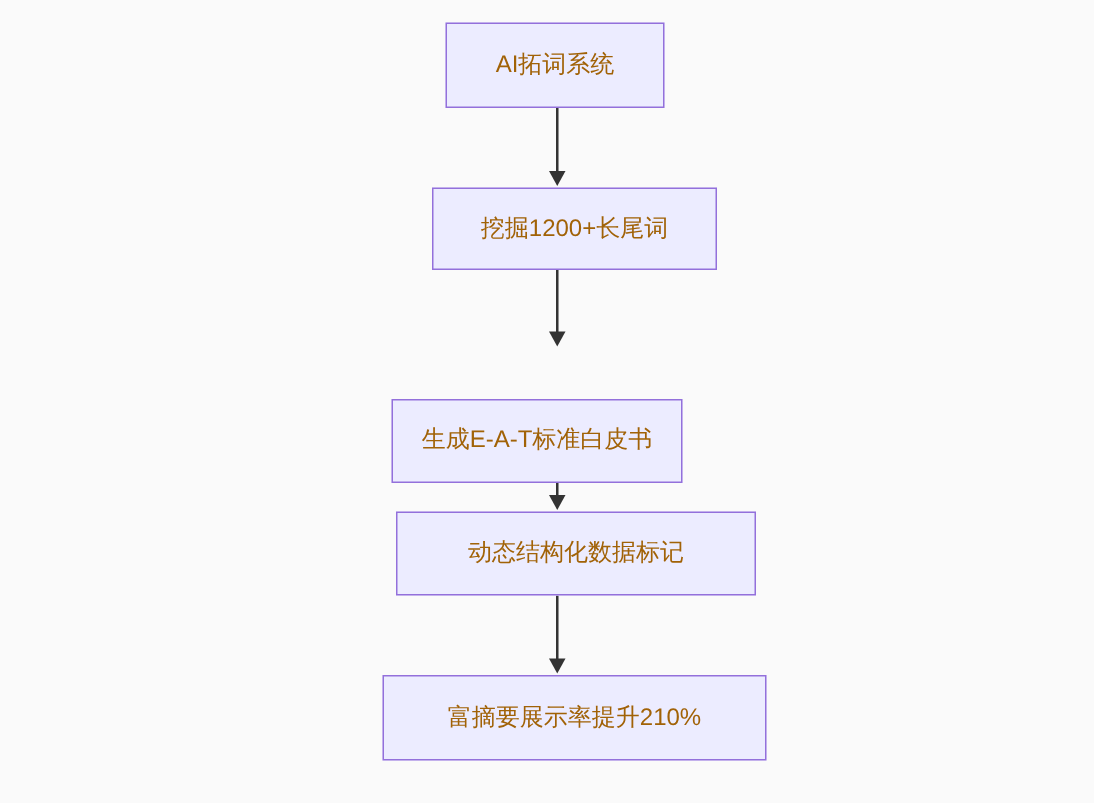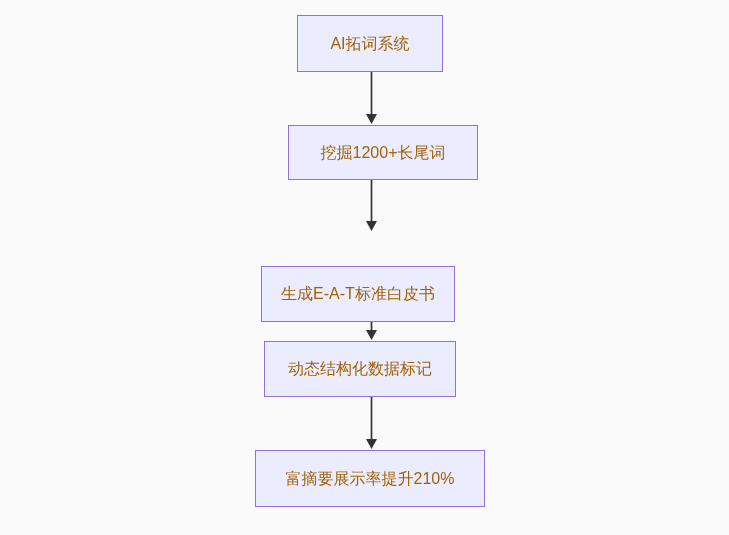--- a/index.html
+++ b/index.html
@@ -33,22 +33,22 @@
     line-height: 1;
     display: flex;
     align-items: center;
     justify-content: center;
     text-align: center;
     white-space: nowrap;
   }
   .node-1 { left: 297px; top: 15px;  width: 146px; height: 57px; }
   .node-2 { left: 288px; top: 125px; width: 190px; height: 55px; }
   .node-3 { left: 261px; top: 232px; width: 194px; height: 56px; margin-top: 34px; }
-  .node-4 { left: 264px; top: 341px; width: 192px; height: 56px; }
-  .node-5 { left: 255px; top: 450px; width: 230px; height: 57px; }
+  .node-4 { left: 264px; top: 341px; width: 240px; height: 56px; }
+  .node-5 { left: 255px; top: 450px; width: 256px; height: 57px; }
 </style>
 </head>
 <body>
 
 <div class="canvas">
 
   <svg class="edges-layer" width="729" height="535" viewBox="0 0 729 535" xmlns="http://www.w3.org/2000/svg">
     <g>
       <line x1="371.5" y1="72" x2="371.5" y2="115" stroke="#333333" stroke-width="1.7"></line>
       <polygon points="371.5,124 366,114 377,114" fill="#333333"></polygon>

